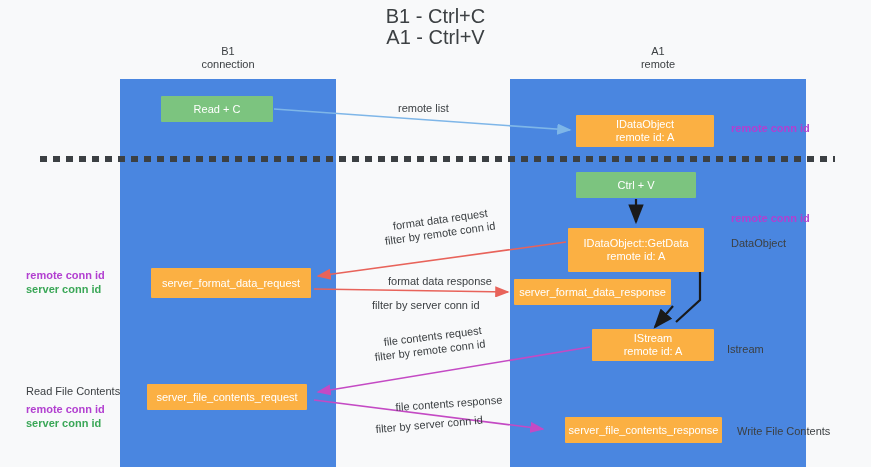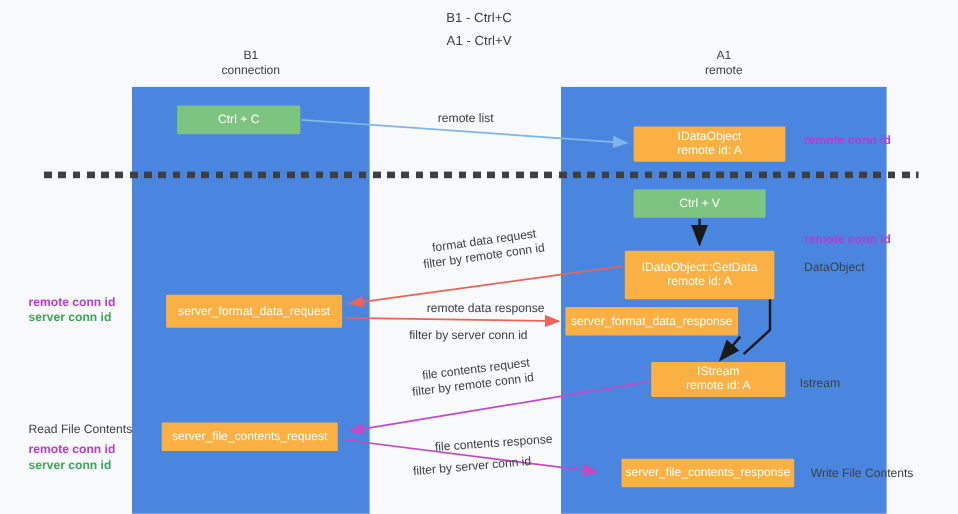--- a/index.html
+++ b/index.html
@@ -20,21 +20,21 @@
   .lane-header{
     position:absolute;text-align:center;
     color:#3c4043;font-size:11px;line-height:13px;
   }
   #hdr-b1{left:120px;top:45px;width:216px;}
   #hdr-a1{left:510px;top:45px;width:296px;}
 
   
   #page-title{
     position:absolute;left:0;top:6px;width:871px;text-align:center;
-    color:#3c4043;font-size:12px;line-height:21px;
+    color:#3c4043;font-size:20px;line-height:21px;
   }
 
   
   #divider{
     position:absolute;left:40px;top:156px;width:795px;height:6px;
     background-image:repeating-linear-gradient(to right,#3c4043 0 7px,transparent 7px 13px);
   }
 
   
   .node{
@@ -141,21 +141,21 @@
     <path d="M 700 262 L 700 300 L 676 322" stroke="#1a1a1a" stroke-width="2.2" fill="none"></path>
 
     <path d="M 590 347 L 318 392" stroke="#c44ac4" stroke-width="1.6" fill="none" marker-end="url(#ah-mag)"></path>
 
     <path d="M 314 400 L 543 429" stroke="#c44ac4" stroke-width="1.6" fill="none" marker-end="url(#ah-mag)"></path>
   </svg>
 
   <div id="divider"></div>
 
   <div class="node green" id="n-ctrlc">
-    <span>Ctrl + C</span>
+    <span>Read + C</span>
   </div>
 
   <div class="node orange" id="n-idataobject">
     <span>IDataObject</span>
     <span>remote id: A</span>
   </div>
 
   <div class="node green" id="n-ctrlv">
     <span>Ctrl + V</span>
   </div>
@@ -184,21 +184,21 @@
 
   <div class="node orange" id="n-sfcres">
     <span>server_file_contents_response</span>
   </div>
 
   <div class="ann" id="a-formatlist">remote list</div>
 
   <div class="ann rot" id="a-fdreq">format data request</div>
   <div class="ann rot" id="a-fdreq2"><span>filter by </span><span class="purple">remote conn id</span></div>
 
-  <div class="ann" id="a-fdres">remote data response</div>
+  <div class="ann" id="a-fdres">format data response</div>
   <div class="ann" id="a-fdres2"><span>filter by </span><span class="purple">server conn id</span></div>
 
   <div class="ann rot" id="a-fcreq">file contents request</div>
   <div class="ann rot" id="a-fcreq2"><span>filter by </span><span class="purple">remote conn id</span></div>
 
   <div class="ann rot" id="a-fcres">file contents response</div>
   <div class="ann rot" id="a-fcres2"><span>filter by </span><span class="purple">server conn id</span></div>
 
   <div class="ann purple" id="a-rc1">remote conn id</div>
   <div class="ann purple" id="a-rc2">remote conn id</div>

